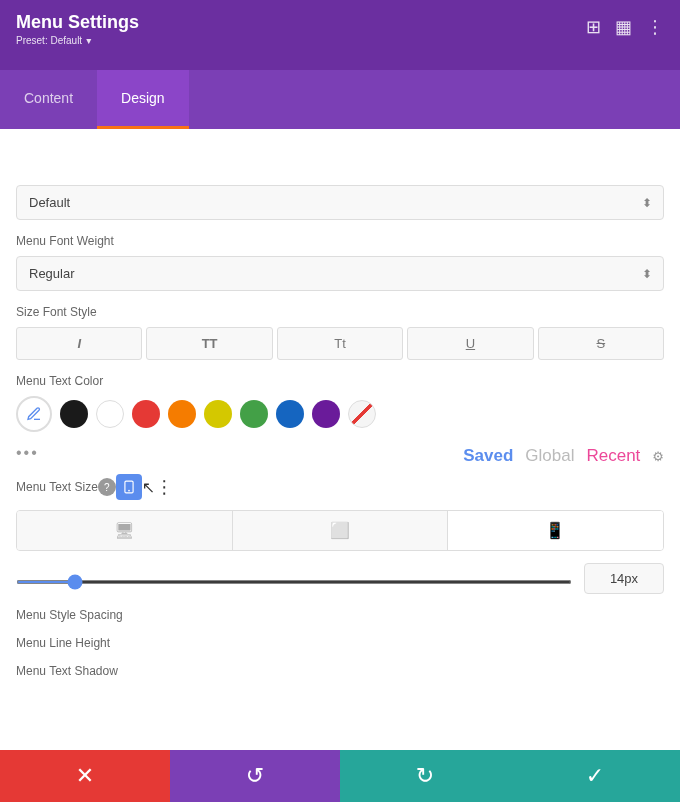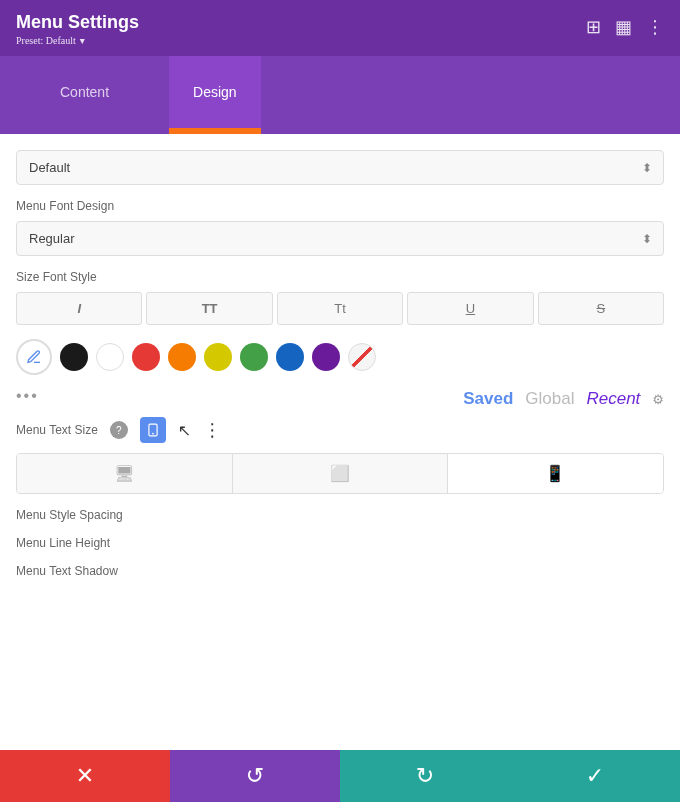--- a/index.html
+++ b/index.html
@@ -1,34 +1,34 @@
 <!DOCTYPE html>
 <html><head>
   <meta charset="utf-8">
   <style>
     * { box-sizing: border-box; margin: 0; padding: 0; }
     body { font-family: -apple-system, BlinkMacSystemFont, 'Segoe UI', sans-serif; width: 680px; height: 802px; overflow: hidden; background: #f0f0f0; }
 
     .panel { width: 680px; height: 802px; display: flex; flex-direction: column; background: #fff; }
 
     
-    .header { background: #6b2fa0; padding: 12px 16px 10px; display: flex; justify-content: space-between; align-items: flex-start; }
+    .header { background: #6b2fa0; padding: 12px 16px 24px; display: flex; justify-content: space-between; align-items: flex-start; }
     .header-left h2 { color: #fff; font-size: 18px; font-weight: 600; }
     .header-left .preset { color: rgba(255,255,255,0.85); font-size: 13px; margin-top: 2px; display: flex; align-items: center; gap: 4px; }
-    .header-left .preset span { font-size: 10px; font-family: Liberation Serif, serif; }
+    .header-left .preset span { font-size: 10px; }
     .header-icons { display: flex; gap: 14px; align-items: center; margin-top: 4px; }
     .header-icon { color: rgba(255,255,255,0.85); cursor: pointer; font-size: 18px; }
 
     
     .tabs { background: #7b3fb5; display: flex; }
-    .tab { padding: 28px 24px; color: rgba(255,255,255,0.75); font-size: 14px; cursor: pointer; font-weight: 500; margin-left: 36px; }
-    .tab.active { background: #8b45c8; color: #fff; border-bottom: 6px solid #f97316; }
-
-    
-    .content { flex: 1; overflow-y: auto; padding: 16px; background: #fff; }
+    .tab { padding: 20px 24px; color: rgba(255,255,255,0.75); font-size: 14px; cursor: pointer; font-weight: 500; }
+    .tab.active { background: #8b45c8; color: #fff; border-bottom: 3px solid #f97316; }
+
+    
+    .content { flex: 1; overflow-y: auto; padding: 16px; background: #fff; margin-top: 40px; }
 
     
     .section-label { font-size: 12px; color: #666; font-weight: 500; margin-bottom: 8px; margin-top: 14px; }
     .section-label:first-child { margin-top: 0; }
 
     
     .select-wrapper { position: relative; margin-bottom: 4px; }
     .select-wrapper select { width: 100%; padding: 9px 12px; border: 1px solid #ddd; border-radius: 4px; background: #f8f8f8; font-size: 13px; color: #444; appearance: none; cursor: pointer; outline: none; }
     .select-arrow { position: absolute; right: 12px; top: 50%; transform: translateY(-50%); pointer-events: none; color: #888; font-size: 12px; }
 
@@ -51,21 +51,21 @@
     .color-circle.purple { background: #6a1b9a; }
     .color-circle.transparent { background: linear-gradient(135deg, #f5f5f5 45%, #e53935 45%, #e53935 55%, #f5f5f5 55%); border: 1px solid #ddd; }
 
     .color-tabs-row { display: flex; align-items: center; justify-content: flex-end; gap: 12px; margin-top: 6px; }
     .color-tab { font-size: 17px; color: #5b8dee; cursor: pointer; }
     .color-tab.active { color: #5b8dee; font-weight: 600; }
     .color-settings-icon { color: #999; cursor: pointer; font-size: 13px; }
     .dots { color: #999; font-size: 16px; letter-spacing: 2px; }
 
     
-    .size-row { display: flex; align-items: center; gap: 12px; margin-bottom: 10px; }
+    .size-row { display: flex; align-items: center; gap: 0; margin-bottom: 10px; }
     .size-help { width: 18px; height: 18px; border-radius: 50%; background: #999; color: #fff; font-size: 10px; display: flex; align-items: center; justify-content: center; cursor: pointer; }
     .size-icon-btn { width: 26px; height: 26px; border-radius: 4px; background: #5b8dee; display: flex; align-items: center; justify-content: center; cursor: pointer; }
     .size-icon-btn svg { color: #fff; }
     .size-cursor { font-size: 16px; color: #333; cursor: pointer; }
     .size-more { font-size: 18px; color: #333; cursor: pointer; }
 
     
     .device-tabs { display: flex; border: 1px solid #ddd; border-radius: 4px; overflow: hidden; margin-bottom: 12px; }
     .device-tab { flex: 1; padding: 10px; display: flex; align-items: center; justify-content: center; cursor: pointer; background: #f8f8f8; border-right: 1px solid #ddd; }
     .device-tab:last-child { border-right: none; }
@@ -123,37 +123,38 @@
 
   <div class="content">
 
     <div class="select-wrapper" style="margin-bottom:14px;">
       <select>
         <option>Default</option>
       </select>
       <span class="select-arrow">⬍</span>
     </div>
 
-    <div class="section-label">Menu Font Design</div>
+    <div class="section-label">Menu Font Weight</div>
     <div class="select-wrapper" style="margin-bottom:14px;">
       <select>
         <option>Regular</option>
       </select>
       <span class="select-arrow">⬍</span>
     </div>
 
     <div class="section-label">Size Font Style</div>
     <div class="style-buttons" style="margin-bottom:14px;">
       <button class="style-btn" style="font-style:italic; font-weight:600;">I</button>
       <button class="style-btn" style="font-weight:700;">TT</button>
       <button class="style-btn">Tt</button>
       <button class="style-btn" style="text-decoration:underline;">U</button>
       <button class="style-btn" style="text-decoration:line-through;">S</button>
     </div>
 
+    <div class="section-label">Menu Text Color</div>
     <div class="color-section">
       <div class="color-row">
         <div class="color-picker-btn">
           <svg width="16" height="16" viewBox="0 0 24 24" fill="none" stroke="#5b8dee" stroke-width="2">
               <path d="M12 20h9"></path>
               <path d="M16.5 3.5a2.121 2.121 0 013 3L7 19l-4 1 1-4L16.5 3.5z"></path>
             </svg>
         </div>
         <div class="color-circle black"></div>
         <div class="color-circle white"></div>
@@ -163,21 +164,21 @@
         <div class="color-circle green"></div>
         <div class="color-circle blue"></div>
         <div class="color-circle purple"></div>
         <div class="color-circle transparent"></div>
       </div>
       <div style="display:flex; justify-content:space-between; align-items:center; margin-top:8px;">
         <span class="dots">•••</span>
         <div class="color-tabs-row">
           <span class="color-tab active">Saved</span>
           <span class="color-tab" style="color:#bbb;">Global</span>
-          <span class="color-tab" style="color:#6d28d9;font-style:italic;">Recent</span>
+          <span class="color-tab" style="color:#ec4899;">Recent</span>
           <span class="color-settings-icon">⚙</span>
         </div>
       </div>
     </div>
 
     <div style="margin-bottom:10px;">
       <div class="size-row">
         <span class="section-label" style="margin:0;">Menu Text Size</span>
         <div class="size-help">?</div>
         <div class="size-icon-btn">
@@ -195,20 +196,26 @@
           <span class="device-icon">🖥</span>
         </div>
         <div class="device-tab">
           <span class="device-icon">⬜</span>
         </div>
         <div class="device-tab active">
           <span class="device-icon" style="color:#5b8dee;">📱</span>
         </div>
       </div>
 
+      <div class="slider-row">
+        <div class="slider-container">
+          <input type="range" min="8" max="72" value="14" style="">
+        </div>
+        <div class="slider-value">14px</div>
+      </div>
     </div>
 
     <div class="section-label">Menu Style Spacing</div>
 
     <div class="section-label">Menu Line Height</div>
 
     <div class="section-label">Menu Text Shadow</div>
 
   </div>
 

